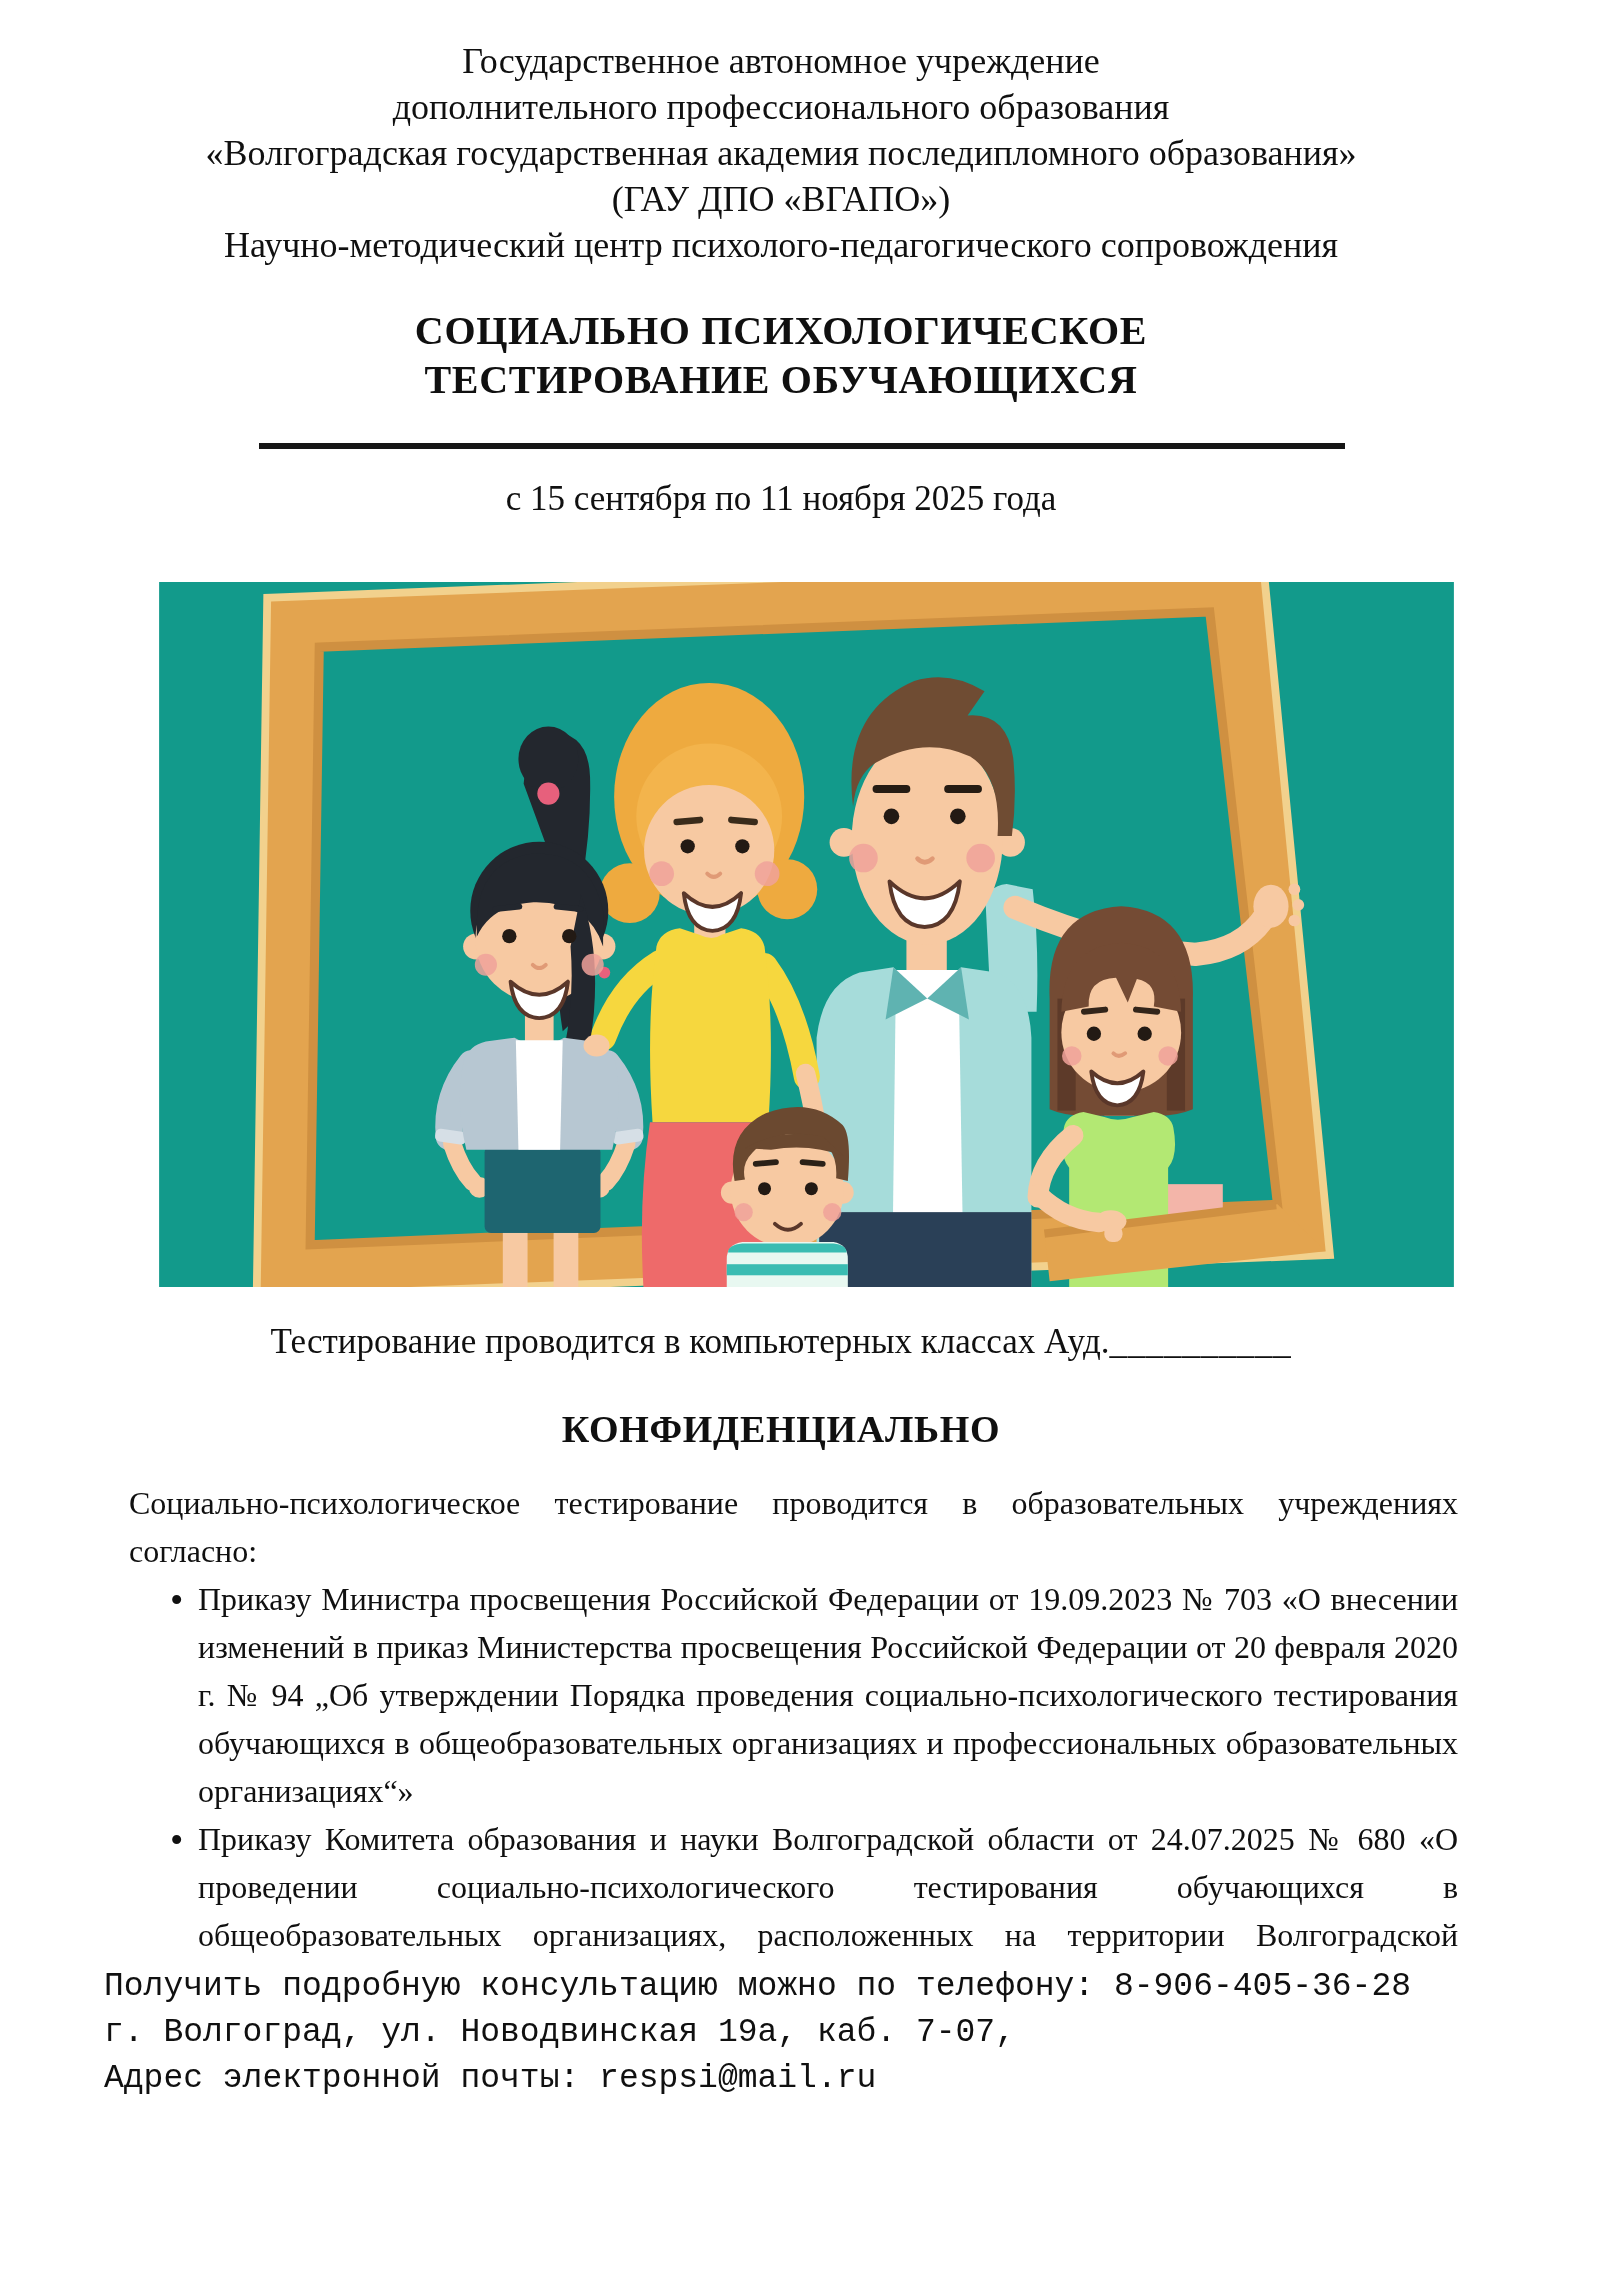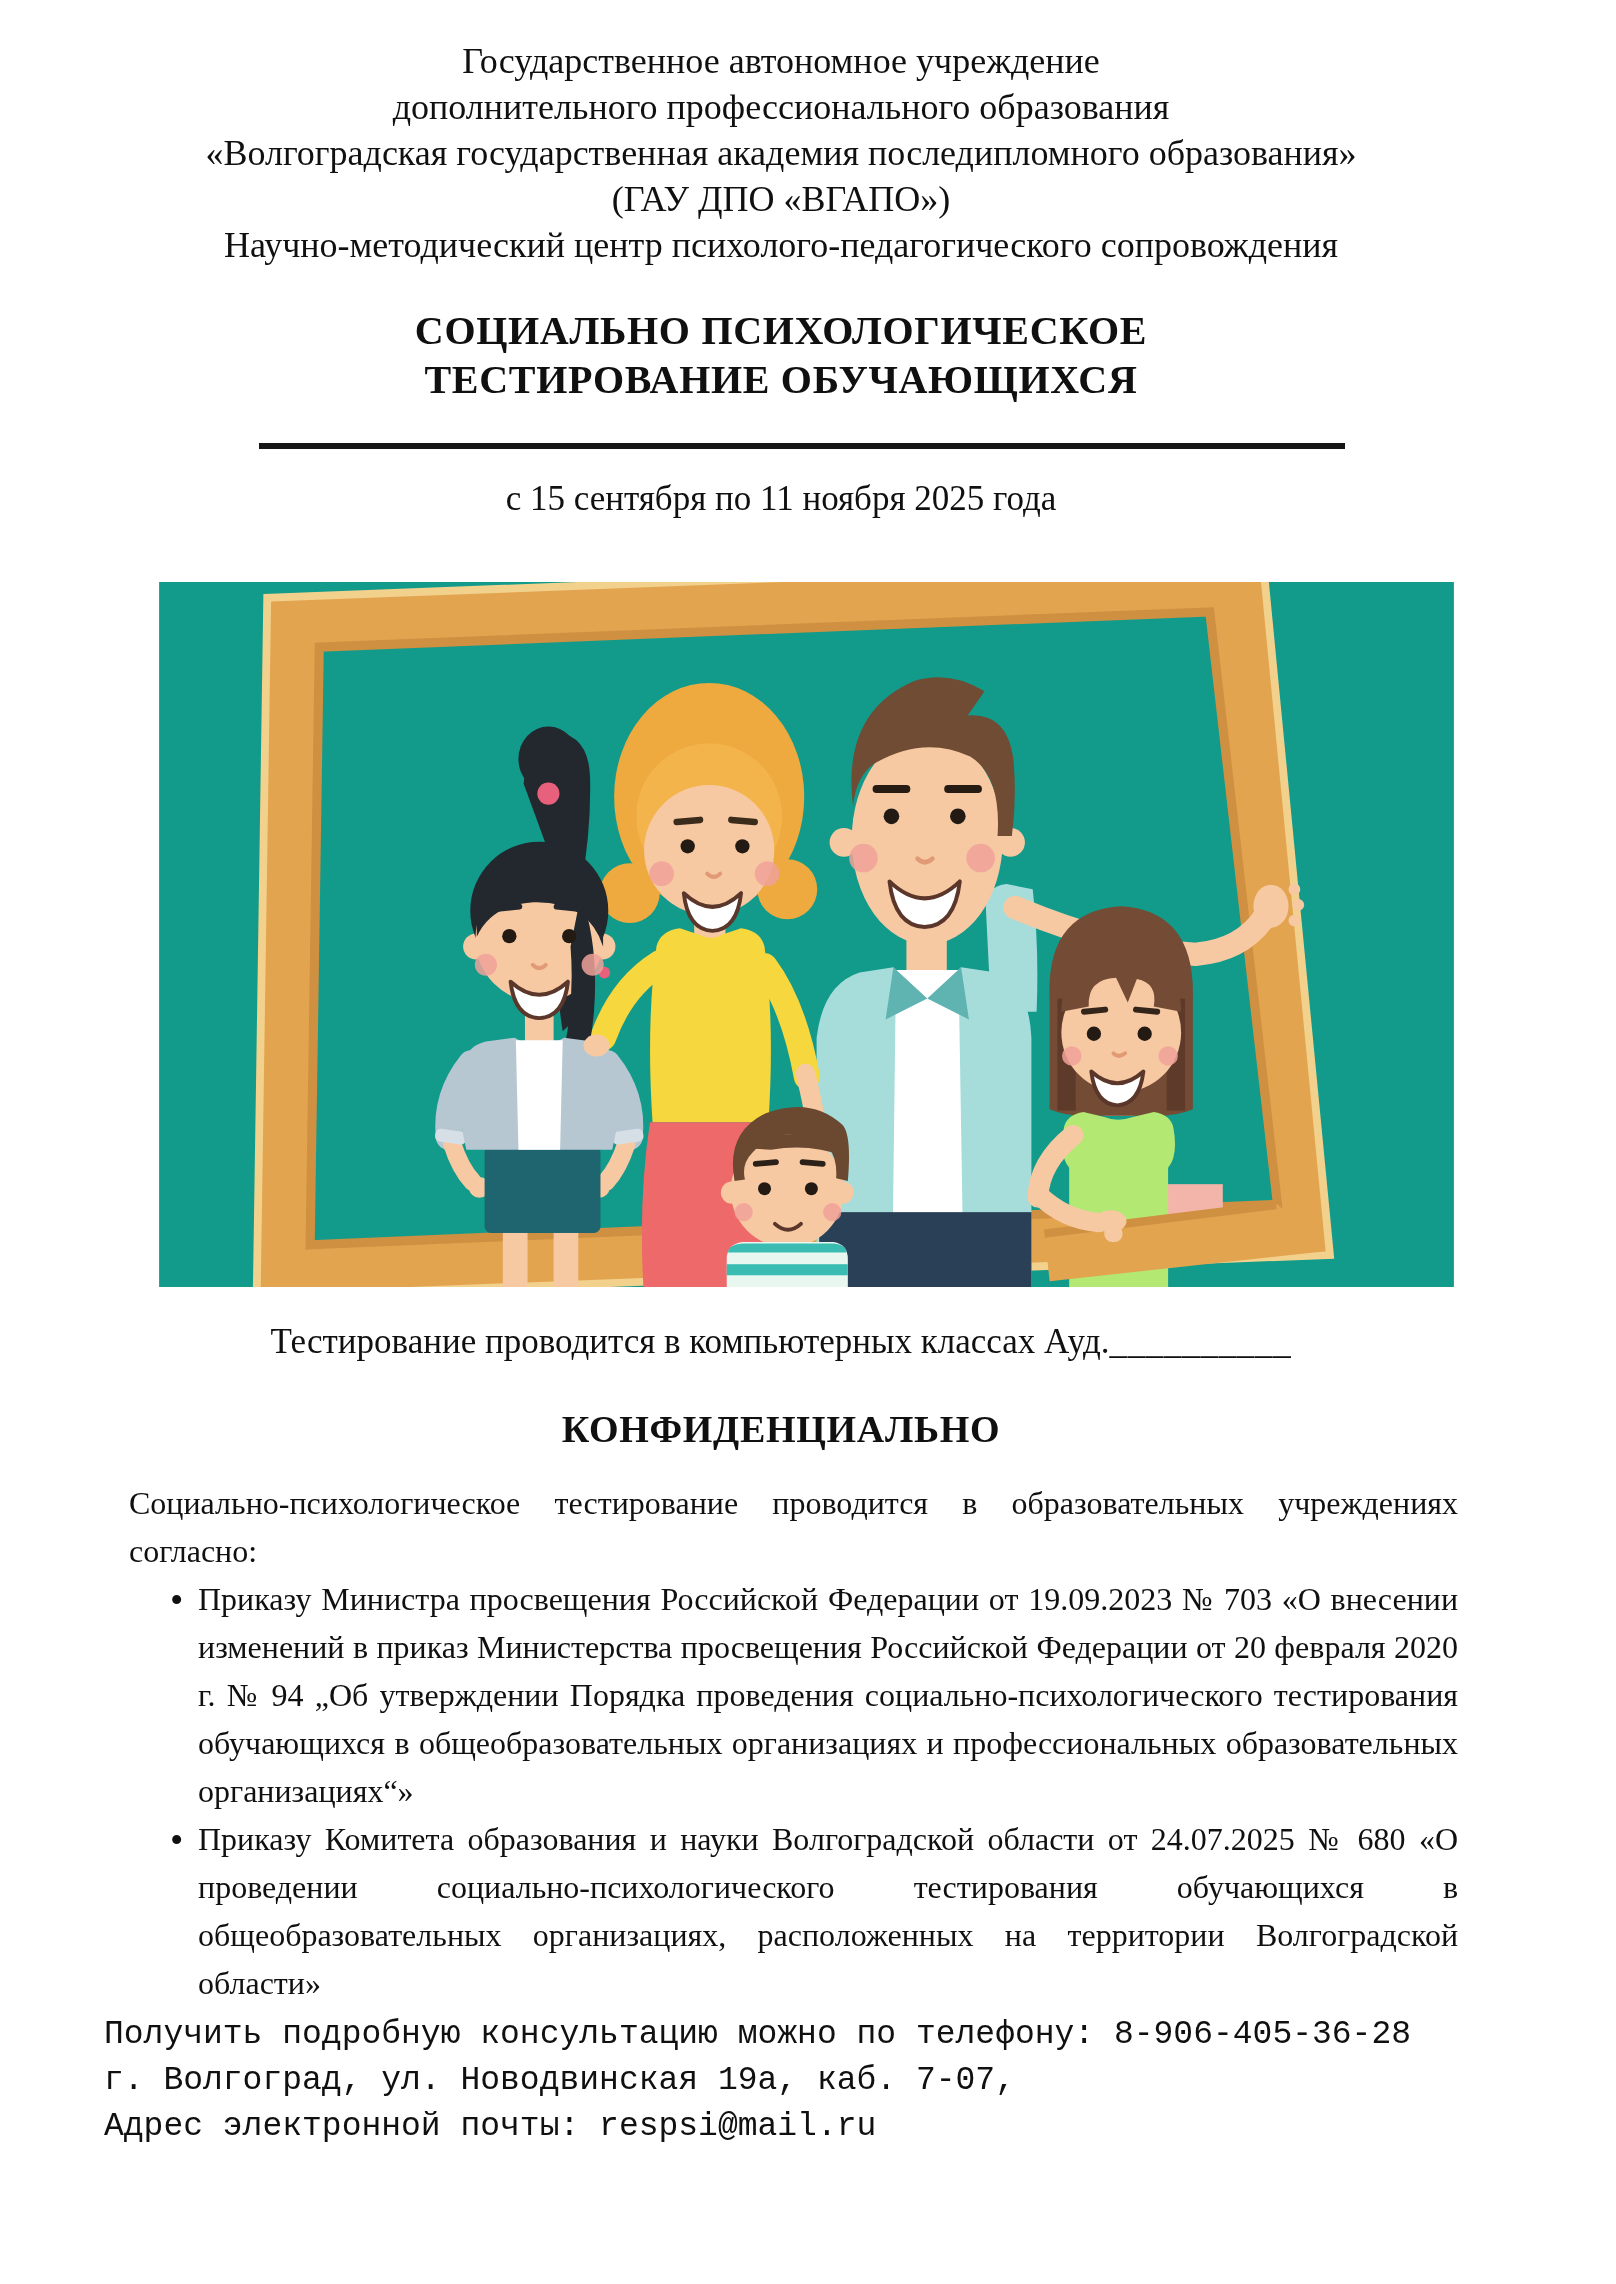--- a/index.html
+++ b/index.html
@@ -215,21 +215,20 @@
       <div class="jline">Приказу Министра просвещения Российской Федерации от 19.09.2023 № 703 «О внесении</div>
       <div class="jline">изменений в приказ Министерства просвещения Российской Федерации от 20 февраля 2020</div>
       <div class="jline">г. № 94 „Об утверждении Порядка проведения социально-психологического тестирования</div>
       <div class="jline">обучающихся в общеобразовательных организациях и профессиональных образовательных</div>
       <div class="jlast">организациях“»</div>
     </li>
     <li>
       <div class="jline">Приказу Комитета образования и науки Волгоградской области от 24.07.2025 № 680 «О</div>
       <div class="jline">проведении социально-психологического тестирования обучающихся в</div>
       <div class="jline">общеобразовательных организациях, расположенных на территории Волгоградской</div>
-      <div class="jlast">области»</div>
     </li>
   </ul>
 
   <div class="footer-block">
     <div class="footer-line">Получить подробную консультацию можно по телефону: 8-906-405-36-28</div>
     <div class="footer-line">г. Волгоград, ул. Новодвинская 19а, каб. 7-07,</div>
     <div class="footer-line">Адрес электронной почты: respsi@mail.ru</div>
   </div>
 
 </div>

